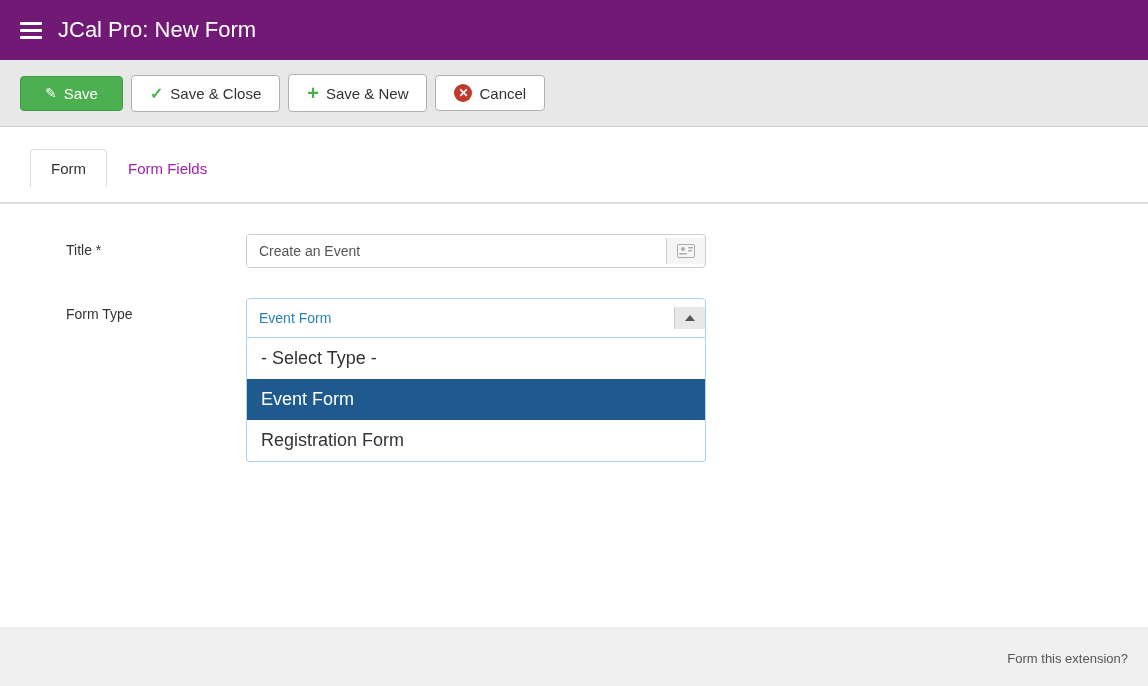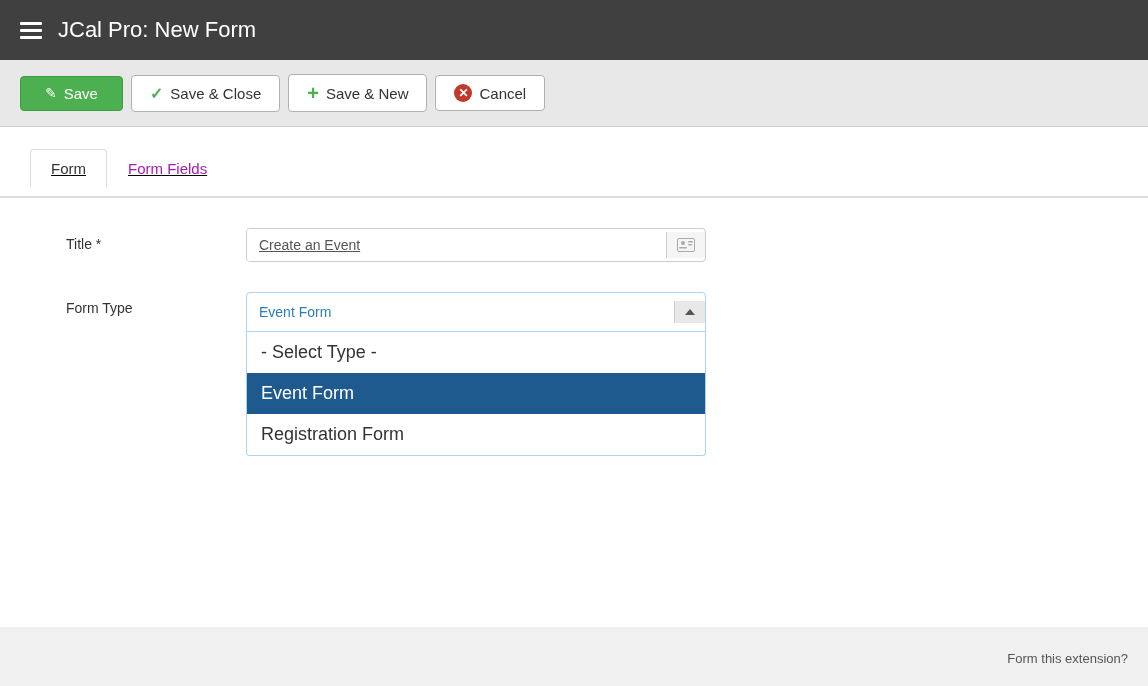--- a/index.html
+++ b/index.html
@@ -1,20 +1,20 @@
 <!DOCTYPE html>
 <html><head>
   <meta charset="utf-8">
   <style>
     * { box-sizing: border-box; margin: 0; padding: 0; }
     body { font-family: -apple-system, BlinkMacSystemFont, 'Segoe UI', Arial, sans-serif; font-size: 14px; background: #f0f0f0; }
 
     
     .header {
-      background: #404040;
+      background: #701a75;
       color: white;
       display: flex;
       align-items: center;
       padding: 0 20px;
       height: 60px;
     }
     .hamburger-icon {
       margin-right: 16px;
       cursor: pointer;
       display: flex;
@@ -107,23 +107,22 @@
       background: white;
       min-height: 500px;
       padding: 0;
     }
 
     
     .tabs {
       display: flex;
       align-items: flex-end;
       border-bottom: 2px solid #ddd;
-      padding: 20px 30px 11px;
+      padding: 20px 30px 17px;
       gap: 0;
-      text-decoration: underline;
     }
     .tab {
       padding: 10px 20px;
       cursor: pointer;
       font-size: 15px;
       border: 1px solid transparent;
       border-bottom: none;
       border-radius: 4px 4px 0 0;
       position: relative;
       bottom: -2px;
@@ -169,21 +168,20 @@
       background: white;
       overflow: hidden;
     }
     .title-input {
       flex: 1;
       padding: 8px 12px;
       border: none;
       outline: none;
       font-size: 14px;
       color: #555;
-      text-decoration: underline;
     }
     .title-input-icon {
       padding: 6px 10px;
       background: #f5f5f5;
       border-left: 1px solid #ccc;
       color: #888;
       display: flex;
       align-items: center;
     }
 

